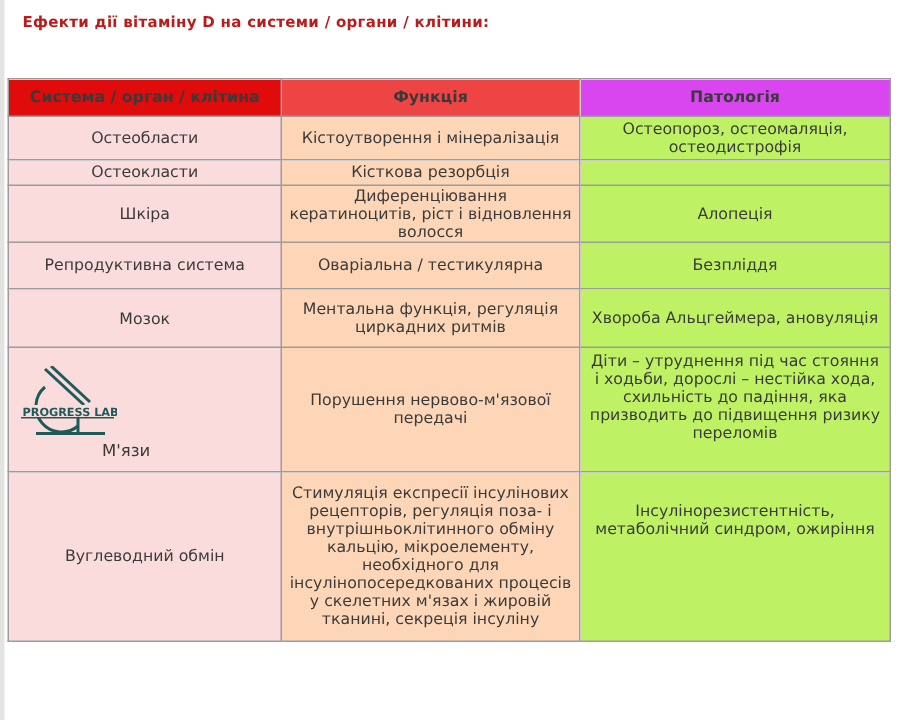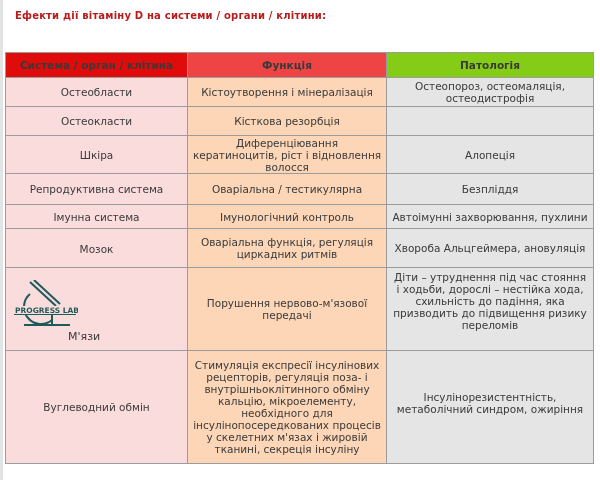--- a/index.html
+++ b/index.html
@@ -19,24 +19,24 @@
       border-collapse: collapse; table-layout: fixed;
     }
     table.vt td, table.vt th {
       border: 1px solid #9c9c9c; text-align: center; vertical-align: middle;
       font-size: 10.5px; line-height: 12px; padding: 0 4px; overflow: hidden;
       color: #3a3a3a; font-weight: normal; margin-top: 14px;
     }
     table.vt th { font-weight: bold; font-size: 10.5px; }
     th.h1 { background: #e00b0b; color: #ffffff; }
     th.h2 { background: #ef4444; color: #2a2a2a; }
-    th.h3 { background: #84cc16; color: #1e1e1e; }
+    th.h3 { background: #d946ef; color: #1e1e1e; }
     td.c1 { background: #fbdcdc; }
     td.c2 { background: #fcd6b7; }
-    td.c3 { background: #e5e5e5; }
+    td.c3 { background: #bef264; }
     td.left { text-align: left; padding-left: 10px; }
     .logo-wrap { position: relative; height: 66px; }
     .logo { position: absolute; left: 6px; top: 4px; width: 66px; height: 50px; }
     .muscle-label { position: absolute; left: 62px; top: 55px; font-size: 11px; }
   </style>
 </head>
 <body>
 
 <div class="left-edge"></div>
 <div class="title">Ефекти дії вітаміну D на системи / органи / клітини:</div>
@@ -51,43 +51,38 @@
       <tr style="height:25px">
     <th class="h1">Система / орган / клітина</th>
     <th class="h2">Функція</th>
     <th class="h3">Патологія</th>
   </tr>
   <tr style="height:29px">
     <td class="c1">Остеобласти</td>
     <td class="c2 left">Кістоутворення і мінералізація</td>
     <td class="c3">Остеопороз, остеомаляція, остеодистрофія</td>
   </tr>
-  <tr style="height:29px">
+  <tr style="height:17px">
     <td class="c1">Остеокласти</td>
     <td class="c2">Кісткова резорбція</td>
     <td class="c3"></td>
   </tr>
   <tr style="height:38px">
     <td class="c1">Шкіра</td>
     <td class="c2">Диференціювання кератиноцитів, ріст і відновлення волосся</td>
     <td class="c3">Алопеція</td>
   </tr>
   <tr style="height:31px">
     <td class="c1">Репродуктивна система</td>
     <td class="c2">Оваріальна / тестикулярна</td>
     <td class="c3">Безпліддя</td>
   </tr>
-  <tr style="height:24px">
-    <td class="c1">Імунна система</td>
-    <td class="c2">Імунологічний контроль</td>
-    <td class="c3">Автоімунні захворювання, пухлини</td>
-  </tr>
   <tr style="height:39px">
     <td class="c1" style="vertical-align:bottom;padding-bottom:12px">Мозок</td>
-    <td class="c2">Оваріальна функція, регуляція циркадних ритмів</td>
+    <td class="c2">Ментальна функція, регуляція циркадних ритмів</td>
     <td class="c3">Хвороба Альцгеймера, ановуляція</td>
   </tr>
   <tr style="height:83px">
     <td class="c1" style="padding:0">
       <div class="logo-wrap">
         <svg class="logo" viewBox="0 0 66 50">
           <g fill="none" stroke="#1f5a5a" stroke-width="2">
             <line x1="18" y1="2" x2="44" y2="26"></line>
             <line x1="22" y1="0" x2="48" y2="24"></line>
             <path d="M 18 14 A 16 16 0 1 0 40 40"></path>
@@ -100,16 +95,16 @@
         </svg>
         <span class="muscle-label">М'язи</span>
       </div>
     </td>
     <td class="c2">Порушення нервово-м'язової передачі</td>
     <td class="c3" style="vertical-align:top;padding-top:3px">Діти – утруднення під час стояння і ходьби, дорослі – нестійка хода, схильність до падіння, яка призводить до підвищення ризику переломів</td>
   </tr>
   <tr style="height:113px">
     <td class="c1">Вуглеводний обмін</td>
     <td class="c2">Стимуляція експресії інсулінових рецепторів, регуляція поза- і внутрішньоклітинного обміну кальцію, мікроелементу, необхідного для інсулінопосередкованих процесів у скелетних м'язах і жировій тканині, секреція інсуліну</td>
-    <td class="c3" style="vertical-align:top;padding-top:40px">Інсулінорезистентність, метаболічний синдром, ожиріння</td>
+    <td class="c3" style="vertical-align:top;padding-top:20px">Інсулінорезистентність, метаболічний синдром, ожиріння</td>
   </tr>
 </tbody>
   </table>
 
 </body></html>

